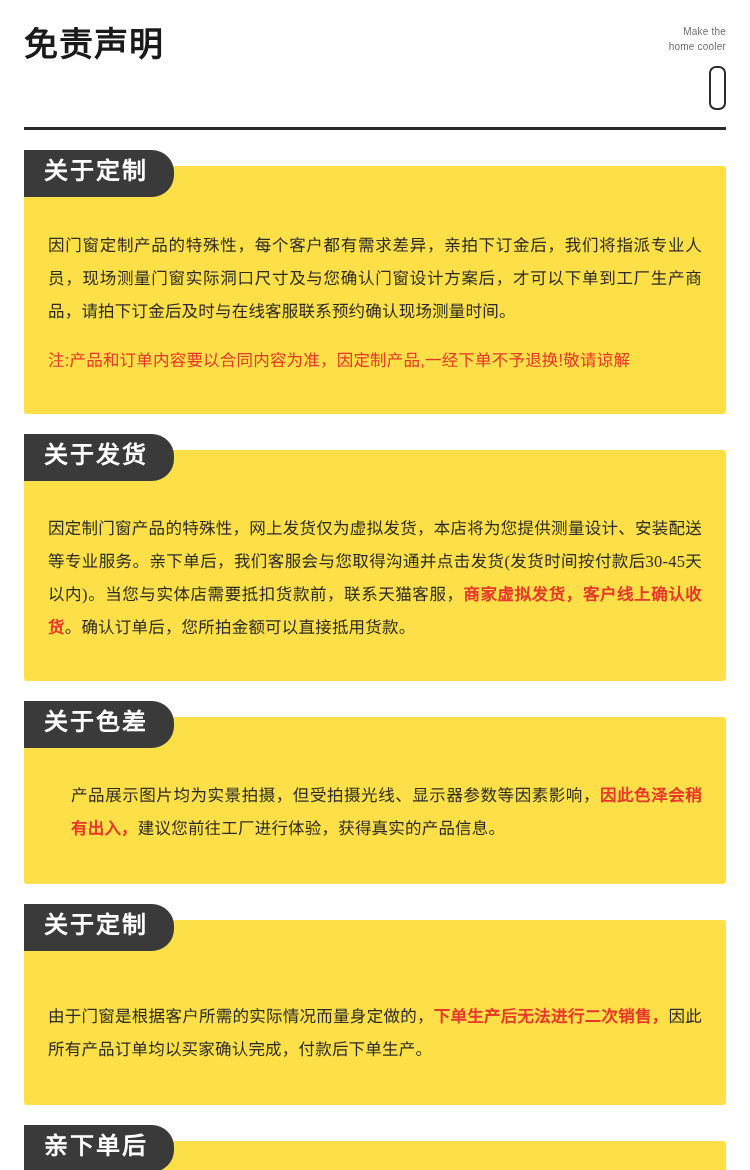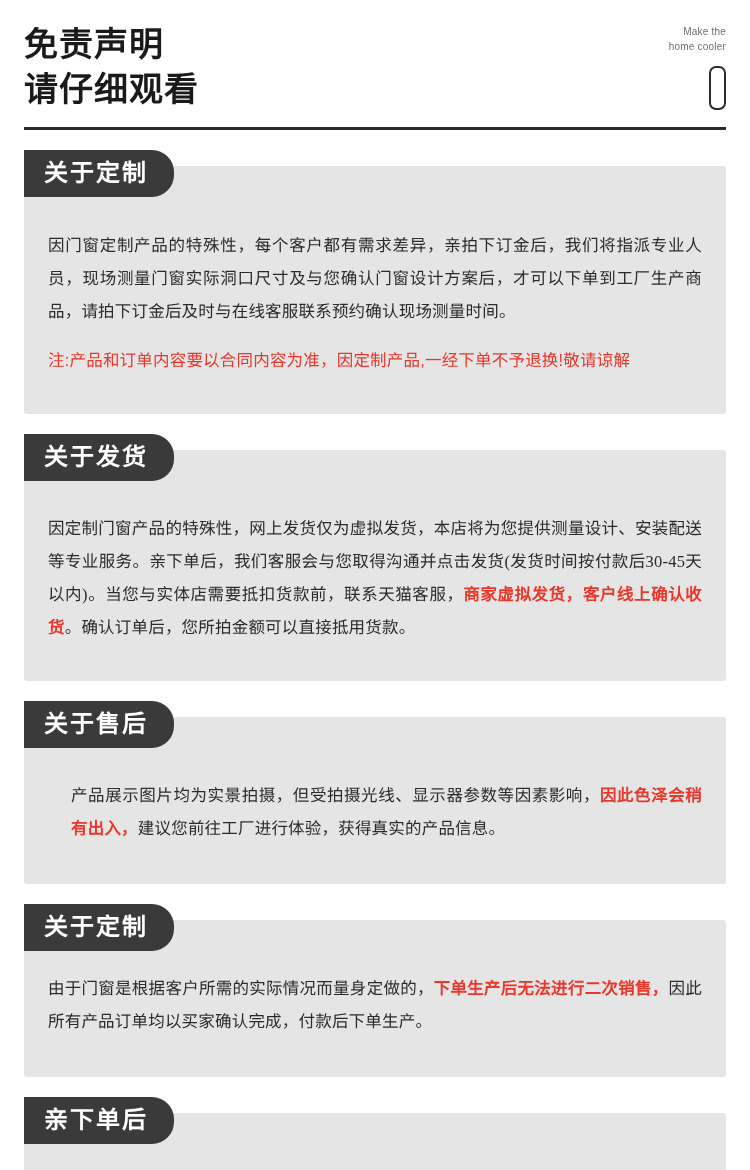--- a/index.html
+++ b/index.html
@@ -74,37 +74,38 @@
 
   
   .sections {
     padding: 0 24px;
   }
   .section {
     position: relative;
     margin-top: 36px;
   }
   .section-body {
-    background: #e5e5e5;
+    background: #fde047;
     border-radius: 3px;
     padding: 44px 24px 22px 24px;
     box-sizing: border-box;
   }
   .section-tag {
     position: absolute;
     left: 0;
     top: -16px;
     background: #3a3a3a;
     color: #ffffff;
     font-size: 24px;
     font-weight: bold;
     letter-spacing: 2px;
     padding: 8px 26px 9px 20px;
     border-radius: 0 22px 22px 0;
     line-height: 1.25;
+    font-family: Liberation Mono, monospace;
   }
   .section-text {
     font-size: 16.5px;
     line-height: 2.0;
     color: #2b2b2b;
     letter-spacing: 0.2px;
     text-align: justify;
   }
   .em {
     color: #e8372b;
@@ -112,32 +113,31 @@
   }
   .em-bold {
     color: #e8372b;
     font-weight: bold;
   }
 
   
   .section--custom .section-body { padding-top: 46px; padding-bottom: 20px; }
   .section--ship .section-body { padding-top: 46px; padding-bottom: 20px; font-family: Liberation Serif, serif; }
   .section--color .section-body { padding-top: 46px; padding-bottom: 22px; padding-left: 47px; }
-  .section--return .section-body { padding-top: 36px; padding-bottom: 22px; }
+  .section--return .section-body { padding-top: 64px; padding-bottom: 22px; }
   .section--service .section-body { padding-top: 46px; padding-bottom: 24px; }
 </style>
 </head>
 <body>
 
 <div class="page">
 
   <div class="header">
     <h1 class="header-title">
       <span>免责声明</span>
-      <span class="line2">请仔细观看</span>
     </h1>
     <div class="header-right">
       <div class="header-sub">Make the</div>
       <div class="header-sub">home cooler</div>
       <div class="header-mark">
         <div class="mark-shape"></div>
       </div>
     </div>
     <div class="header-rule"></div>
   </div>
@@ -153,21 +153,21 @@
     </div>
 
     <div class="section section--ship">
       <div class="section-tag">关于发货</div>
       <div class="section-body">
         <p class="section-text"><span>因定制门窗产品的特殊性，网上发货仅为虚拟发货，本店将为您提供测量设计、安装配送等专业服务。亲下单后，我们客服会与您取得沟通并点击发货(发货时间按付款后30-45天以内)。当您与实体店需要抵扣货款前，联系天猫客服，</span><span class="em-bold">商家虚拟发货，客户线上确认收货</span><span>。确认订单后，您所拍金额可以直接抵用货款。</span></p>
       </div>
     </div>
 
     <div class="section section--color">
-      <div class="section-tag">关于售后</div>
+      <div class="section-tag">关于色差</div>
       <div class="section-body">
         <p class="section-text"><span>产品展示图片均为实景拍摄，但受拍摄光线、显示器参数等因素影响，</span><span class="em-bold">因此色泽会稍有出入，</span><span>建议您前往工厂进行体验，获得真实的产品信息。</span></p>
       </div>
     </div>
 
     <div class="section section--return">
       <div class="section-tag">关于定制</div>
       <div class="section-body">
         <p class="section-text"><span>由于门窗是根据客户所需的实际情况而量身定做的，</span><span class="em-bold">下单生产后无法进行二次销售，</span><span>因此所有产品订单均以买家确认完成，付款后下单生产。</span></p>
       </div>

